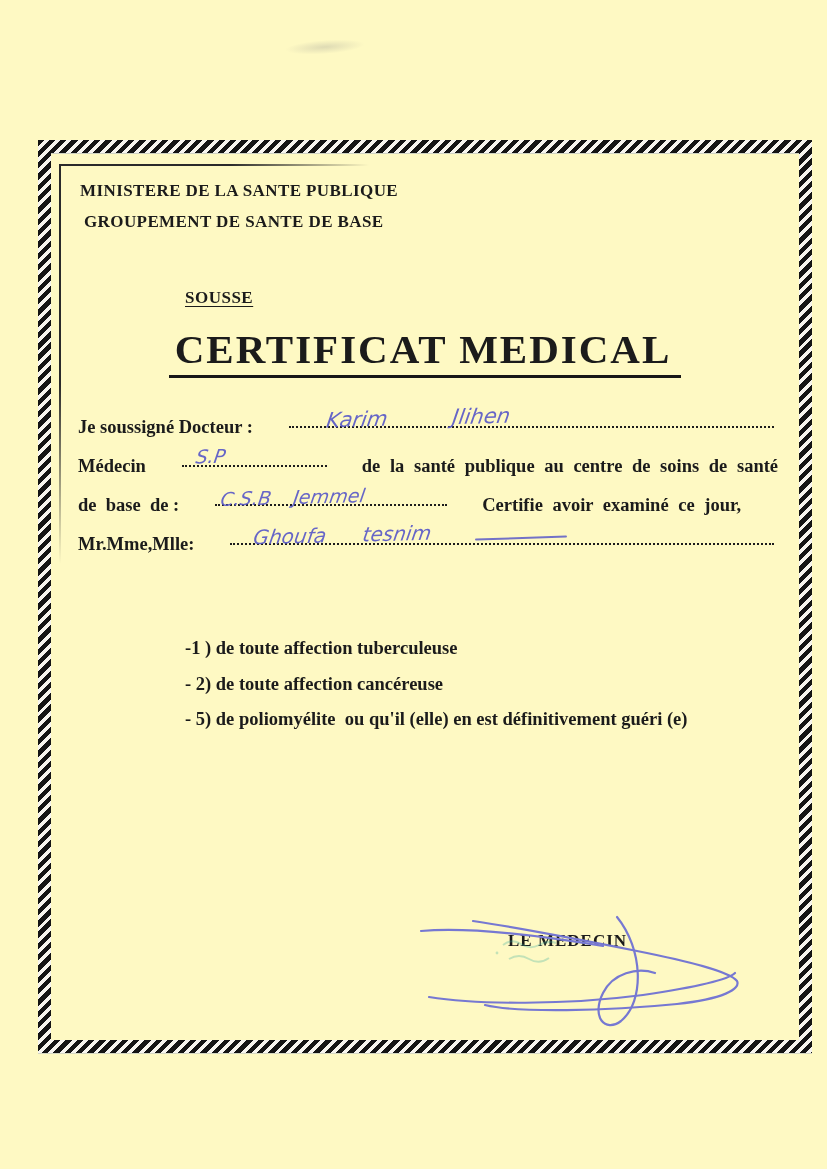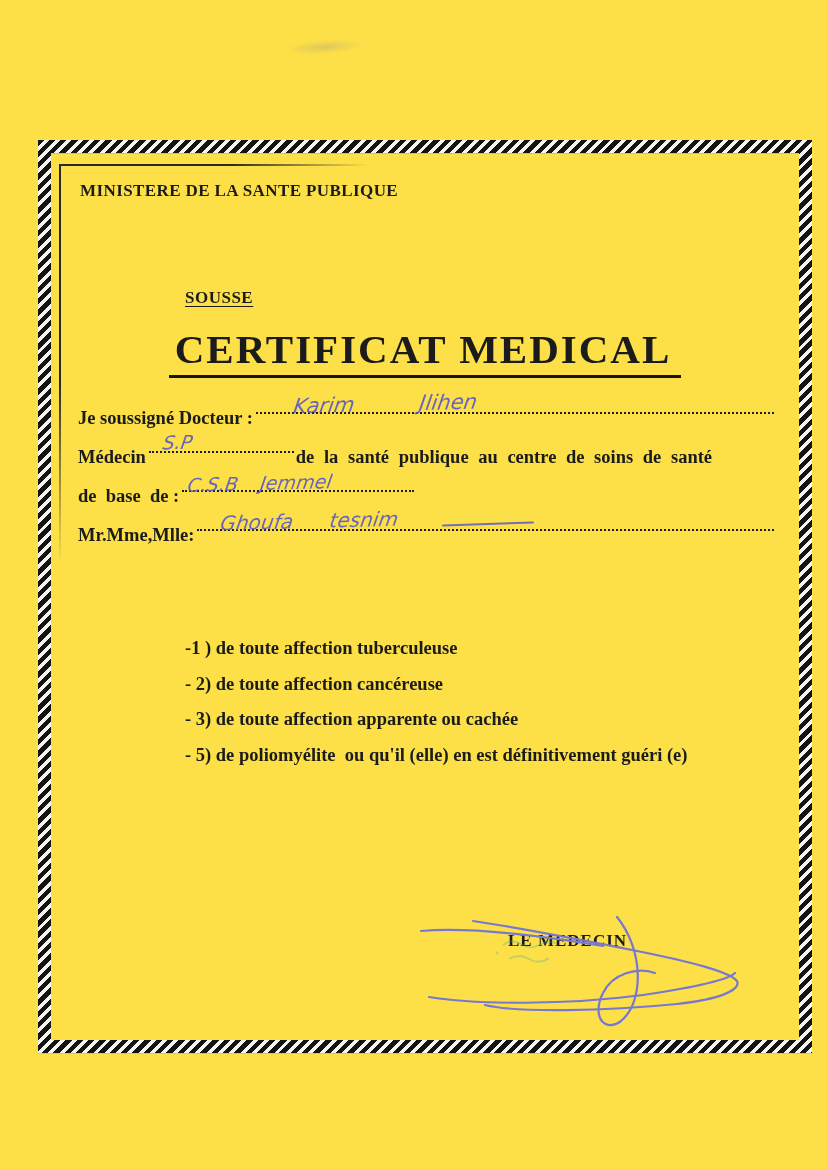--- a/index.html
+++ b/index.html
@@ -1,19 +1,19 @@
 <!DOCTYPE html>
 <html><head>
 <meta charset="utf-8">
 <style>
   html,body{margin:0;padding:0;background:#ffffff;}
   .page{
     position:relative;
     width:827px;height:1169px;
-    background:#fde047;
+    background:#fef9c3;
     overflow:hidden;
     font-family:"Liberation Serif", serif;
     color:#1b1b1b;
   }
   .smudge{
     position:absolute;left:285px;top:40px;width:80px;height:14px;
     background:radial-gradient(ellipse at center, rgba(140,140,140,.28), transparent 70%);
     transform:rotate(-4deg);
   }
   
@@ -34,21 +34,21 @@
   .hline1{position:absolute;left:29px;top:28px;font-size:17px;letter-spacing:.4px;white-space:nowrap;}
   .hline2{position:absolute;left:33px;top:59px;font-size:17px;letter-spacing:.4px;white-space:nowrap;}
   .city{position:absolute;left:134px;top:99px;font-size:17px;letter-spacing:.5px;
     text-decoration:underline;text-underline-offset:3px;margin-top:36px;}
 
   .title-wrap{position:absolute;left:0;top:172px;width:100%;text-align:center;}
   .title-text{display:inline-block;font-size:41px;letter-spacing:2px;
     border-bottom:3.5px solid #171717;padding:0 10px 2px 6px;white-space:nowrap;}
 
   .bodyblock{position:absolute;left:27px;right:25px;top:255px;font-size:18.5px;}
-  .bline{display:flex;align-items:flex-start;height:39px;white-space:nowrap;}
+  .bline{display:flex;align-items:center;height:39px;white-space:nowrap;gap:33px;}
   .blabel{flex:0 0 auto;padding-right:3px;}
   .fill{position:relative;border-bottom:2.5px dotted #1c1c1c;margin-bottom:5px;height:4px;}
   .fill.grow{flex:1 1 auto;}
   .rest{flex:0 0 auto;padding-left:2px;font-family:Liberation Serif, serif;}
   .rest.grow{flex:1 1 auto;word-spacing:5px;}
   .w145{flex:0 0 145px;}
   .w232{flex:0 0 232px;}
 
   .hw{
     position:absolute;bottom:-4px;white-space:nowrap;
@@ -81,20 +81,21 @@
 
   <div class="smudge"></div>
 
   <div class="frame">
     <div class="content">
 
       <div class="inner-line-h"></div>
       <div class="inner-line-v"></div>
 
       <div class="hline1">MINISTERE DE LA SANTE PUBLIQUE</div>
+      <div class="hline2">GROUPEMENT DE SANTE DE BASE</div>
       <div class="city">SOUSSE</div>
 
       <div class="title-wrap">
         <span class="title-text">CERTIFICAT MEDICAL</span>
       </div>
 
       <div class="bodyblock">
 
         <div class="bline">
           <span class="blabel">Je soussigné Docteur :</span>
@@ -109,37 +110,37 @@
             <span class="hw hw-medecin">S.P</span>
           </span>
           <span class="rest grow">de la santé publique au centre de soins de santé</span>
         </div>
 
         <div class="bline">
           <span class="blabel">de&nbsp; base&nbsp; de :</span>
           <span class="fill w232">
             <span class="hw hw-centre">C.S.B Jemmel</span>
           </span>
+          <span class="rest grow">Certifie avoir examiné ce jour,</span>
         </div>
 
         <div class="bline">
           <span class="blabel">Mr.Mme,Mlle:</span>
           <span class="fill grow">
             <span class="hw hw-patient">Ghoufa tesnim</span>
             <span class="tail"></span>
           </span>
         </div>
 
 
       </div>
 
       <div class="conditions">
         <div class="cond-item">-1 ) de toute affection tuberculeuse</div>
         <div class="cond-item">- 2) de toute affection cancéreuse</div>
-        <div class="cond-item">- 3) de toute affection apparente ou cachée</div>
         <div class="cond-item">- 5) de poliomyélite&nbsp; ou qu'il (elle) en est définitivement guéri (e)</div>
       </div>
 
 
       <div class="sig-label">LE MEDECIN</div>
 
       <svg class="sig-svg" width="340" height="130" viewBox="0 0 340 130">
 
         <g stroke="#3fae9e" stroke-width="2" fill="none" opacity="0.30">
           <path d="M96,36 q9,-7 18,-1 t18,1 t17,-2"></path>

